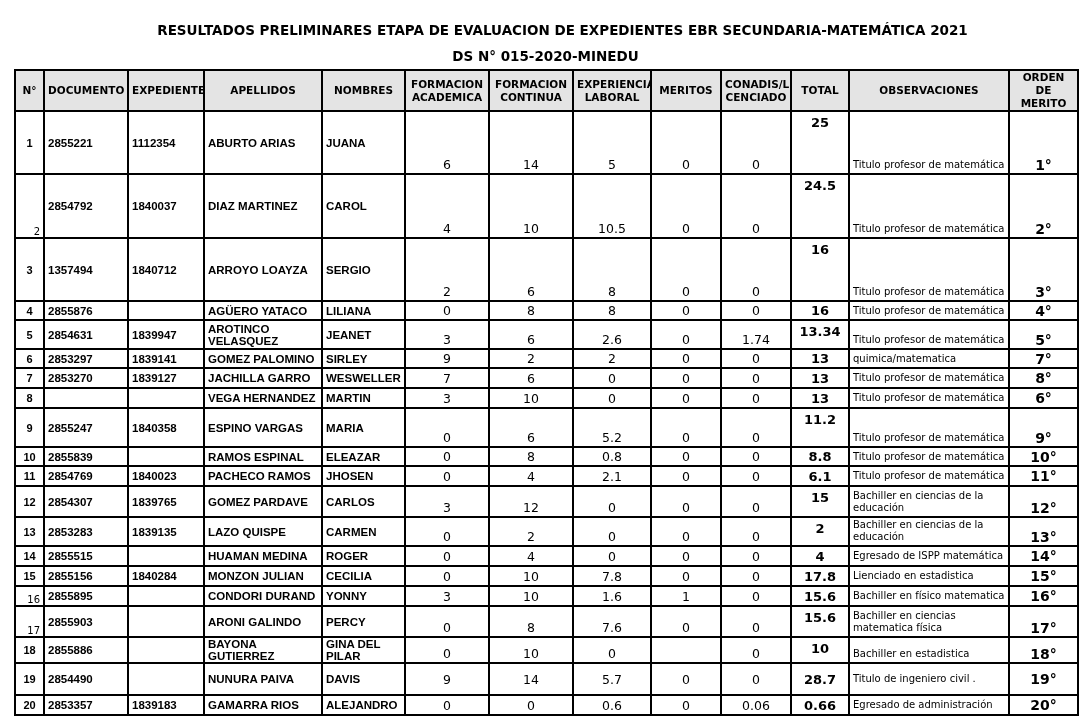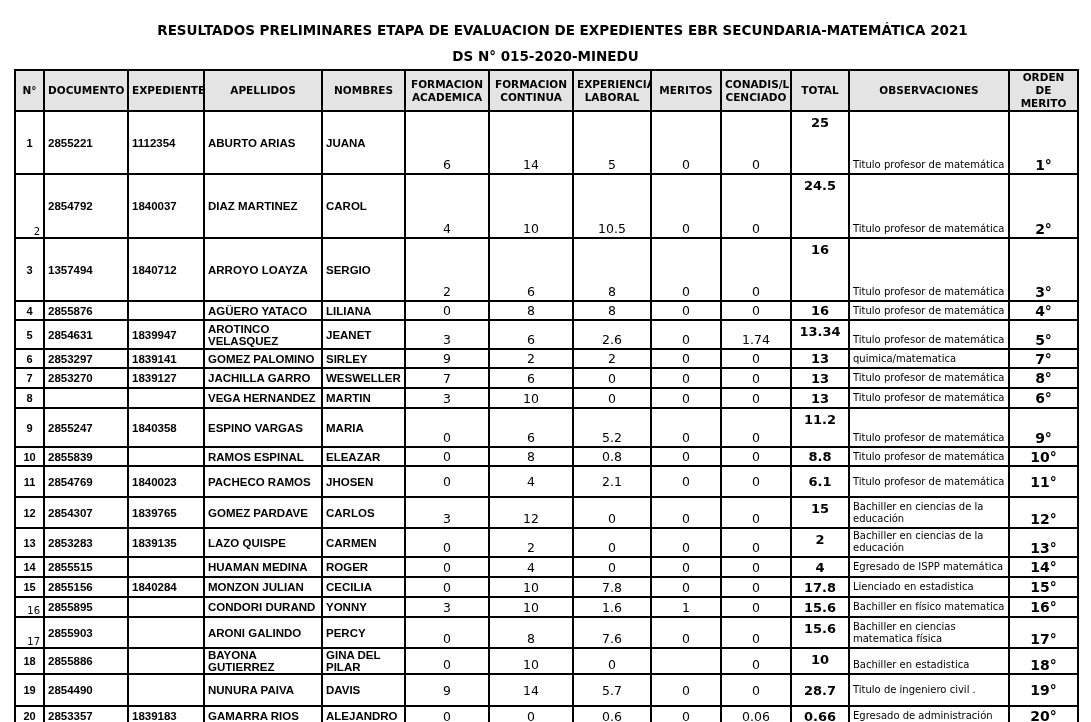--- a/index.html
+++ b/index.html
@@ -207,21 +207,21 @@
         <td class="bold">ELEAZAR</td>
         <td class="val">0</td>
         <td class="val">8</td>
         <td class="val">0.8</td>
         <td class="val">0</td>
         <td class="val">0</td>
         <td class="total">8.8</td>
         <td class="obs">Titulo profesor de matemática</td>
         <td class="orden">10°</td>
       </tr>
-      <tr class="short" style="height: 31px;">
+      <tr class="short" style="height: 20px;">
         <td class="num">11</td>
         <td class="bold">2854769</td>
         <td class="bold">1840023</td>
         <td class="bold">PACHECO RAMOS</td>
         <td class="bold">JHOSEN</td>
         <td class="val">0</td>
         <td class="val">4</td>
         <td class="val">2.1</td>
         <td class="val">0</td>
         <td class="val">0</td>

